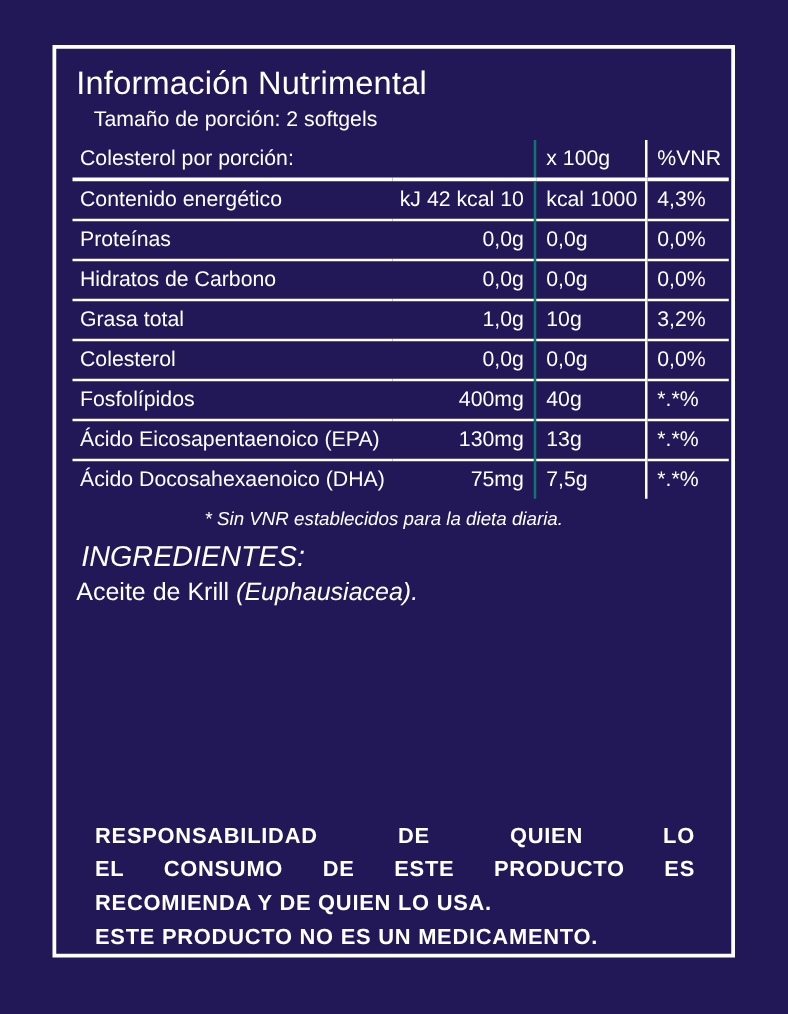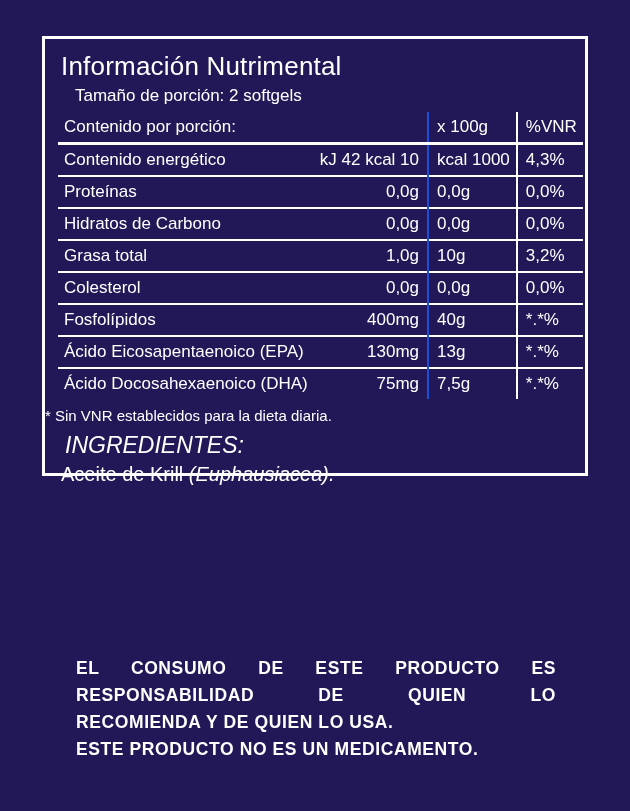--- a/index.html
+++ b/index.html
@@ -12,21 +12,21 @@
     background: #231857;
     font-family: "Liberation Sans", sans-serif;
     color: #ffffff;
     overflow: hidden;
   }
   .panel {
     position: absolute;
     left: 42px;
     top: 36px;
     width: 546px;
-    height: 440px;
+    height: 730px;
     border: 3px solid #ffffff;
     box-sizing: border-box;
     padding: 0;
   }
   .title {
     font-size: 26px;
     padding: 12px 0 2px 16px;
     letter-spacing: 0.2px;
   }
   .serving {
@@ -57,41 +57,42 @@
     width: 232px;
   }
   .c-amount {
     text-align: right;
     width: 110px;
     padding-right: 8px !important;
   }
   .c-100 {
     text-align: left;
     width: 95px;
-    border-left: 2px solid #1d4ed8;
+    border-left: 2px solid #0f766e;
     padding-left: 8px !important;
   }
   .c-vnr {
     text-align: left;
     width: 68px;
     border-left: 2px solid #ffffff;
     padding-left: 8px !important;
   }
   .hdr td {
     font-size: 17px;
     padding-top: 3px;
     padding-bottom: 3px;
   }
   .hdr .c-name, .hdr .c-amount {
     font-size: 17px;
   }
   .footnote {
-    text-align: left;
+    text-align: center;
     font-size: 15px;
     padding: 8px 16px 0 0;
+    font-style: italic;
   }
   .ingr-title {
     font-size: 23px;
     padding: 8px 0 0 20px;
     font-style: italic;
   }
   .ingr-body {
     font-size: 20px;
     padding: 4px 0 0 16px;
   }
@@ -121,21 +122,21 @@
 <body>
 
 <div class="panel">
 
   <div class="title">Información Nutrimental</div>
   <div class="serving">Tamaño de porción:  2 softgels</div>
 
   <table class="nutri">
     <tbody>
       <tr class="hdr">
-        <td class="c-name">Contenido por porción:</td>
+        <td class="c-name">Colesterol por porción:</td>
         <td class="c-amount"></td>
         <td class="c-100">x 100g</td>
         <td class="c-vnr">%VNR</td>
       </tr>
 
       <tr class="rowline thick">
         <td class="c-name">Contenido energético</td>
         <td class="c-amount">kJ 42   kcal 10</td>
         <td class="c-100">kcal 1000</td>
         <td class="c-vnr">4,3%</td>
@@ -198,17 +199,17 @@
   <div class="footnote">* Sin VNR establecidos para la dieta diaria.</div>
 
   <div class="ingr-title">INGREDIENTES:</div>
   <div class="ingr-body">
     <span>Aceite de Krill</span>
     <span class="sci">(Euphausiacea).</span>
   </div>
 </div>
 
 <div class="legal">
+  <div class="l1">RESPONSABILIDAD  DE  QUIEN  LO</div>
   <div class="l1">EL  CONSUMO  DE  ESTE  PRODUCTO  ES</div>
-  <div class="l1">RESPONSABILIDAD  DE  QUIEN  LO</div>
   <div class="l2">RECOMIENDA Y DE QUIEN LO USA.</div>
   <div class="l2">ESTE PRODUCTO NO ES UN MEDICAMENTO.</div>
 </div>
 
 </body></html>

